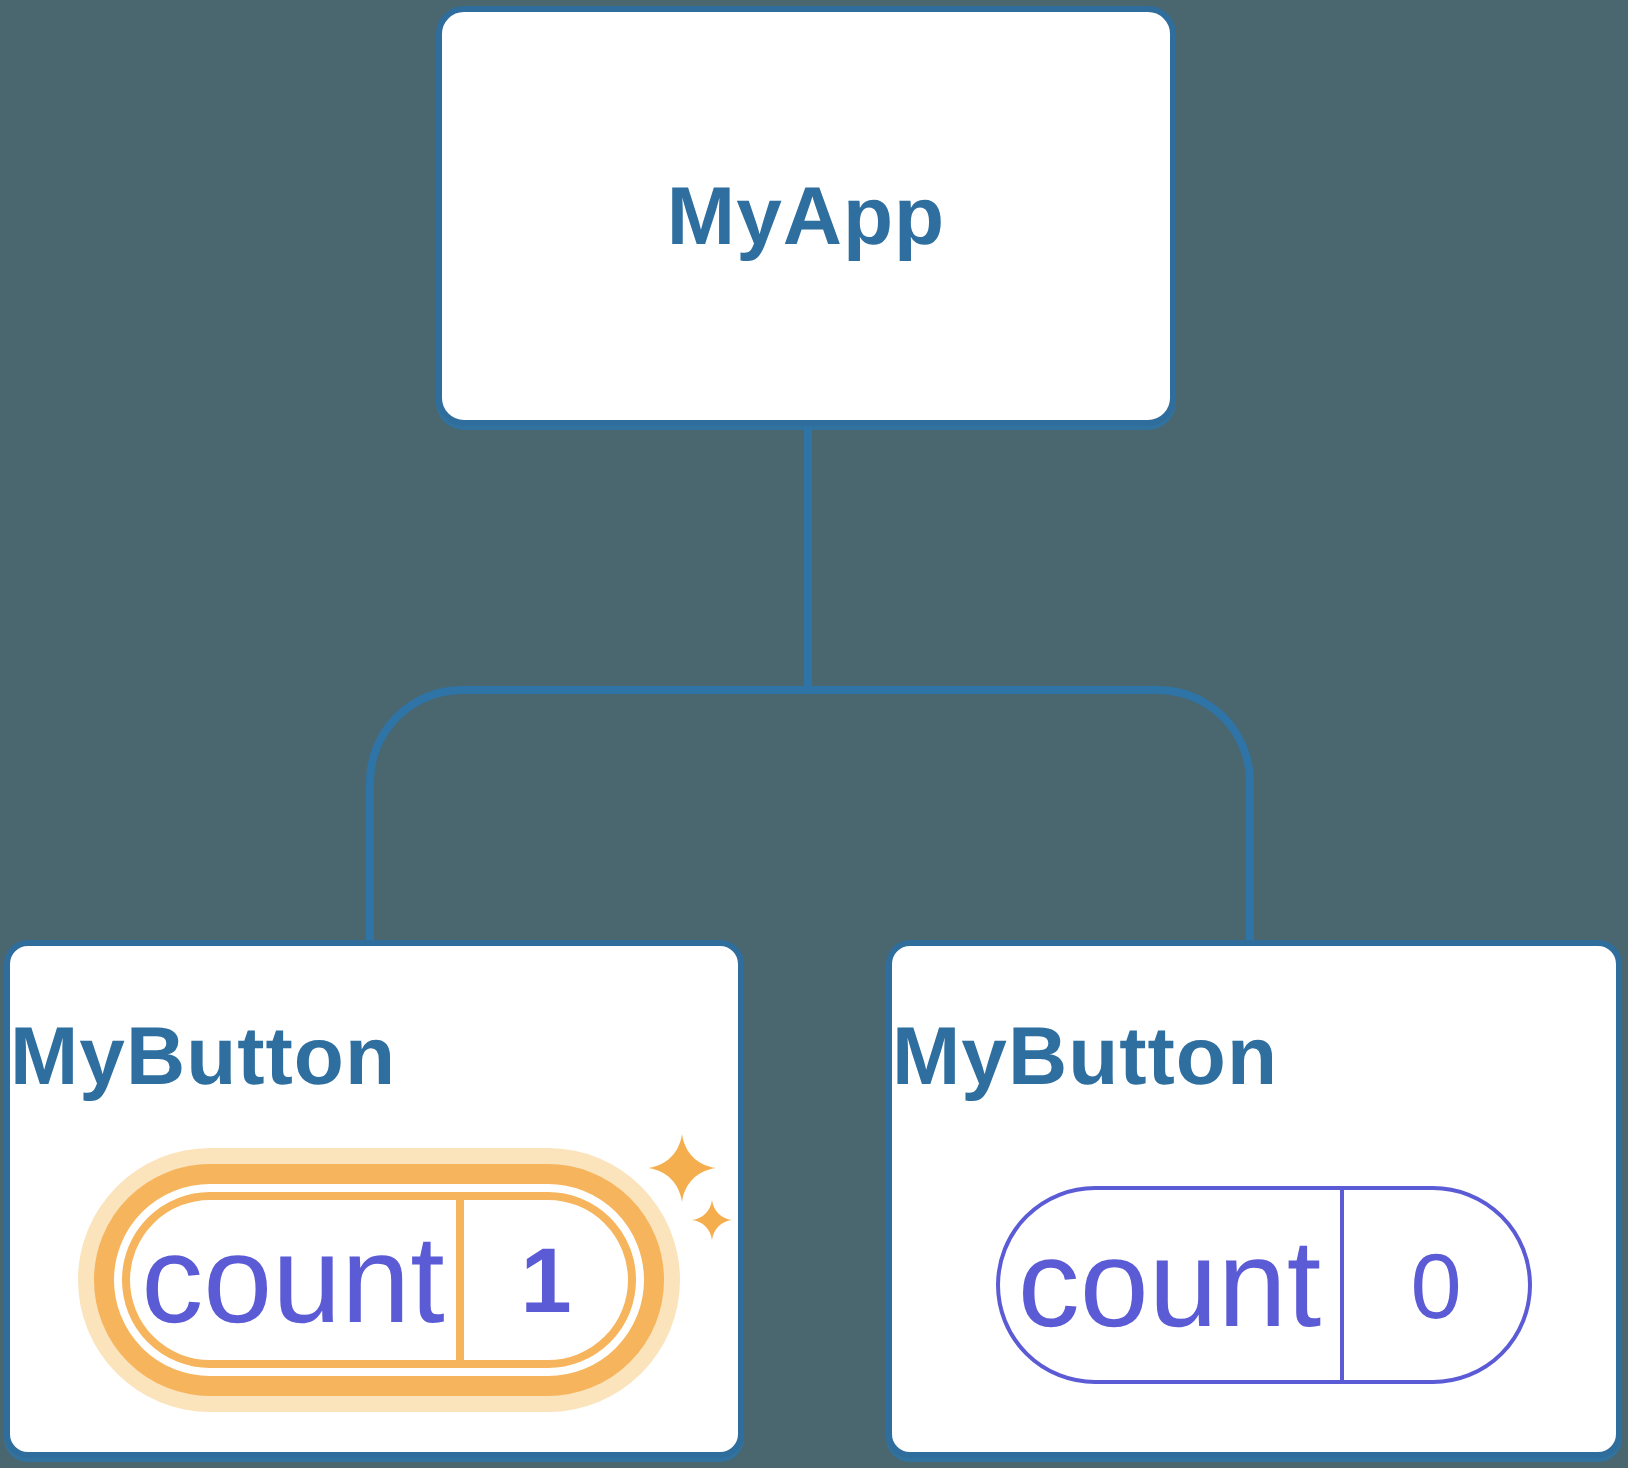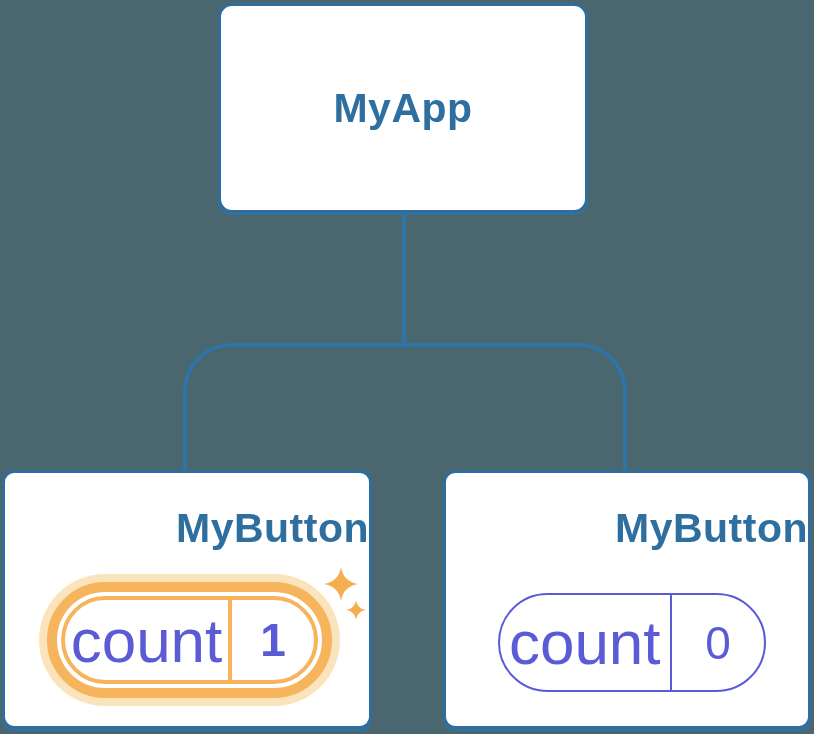--- a/index.html
+++ b/index.html
@@ -48,21 +48,21 @@
   .node-child {
     top: 470px;
     width: 370px; height: 259px;
     border-radius: 12px;
   }
   .node-child-left  { left: 2px; }
   .node-child-right { left: 443px; width: 368px; }
 
   .node-title {
     margin-top: 32px;
-    text-align: right;
+    text-align: left;
     font-size: 41px; font-weight: 700;
     color: var(--title-text);
     letter-spacing: 0.5px;
   }
 
   
   .connector-stem {
     position: absolute;
     left: 402px; top: 213px;
     width: 4px; height: 134px;

